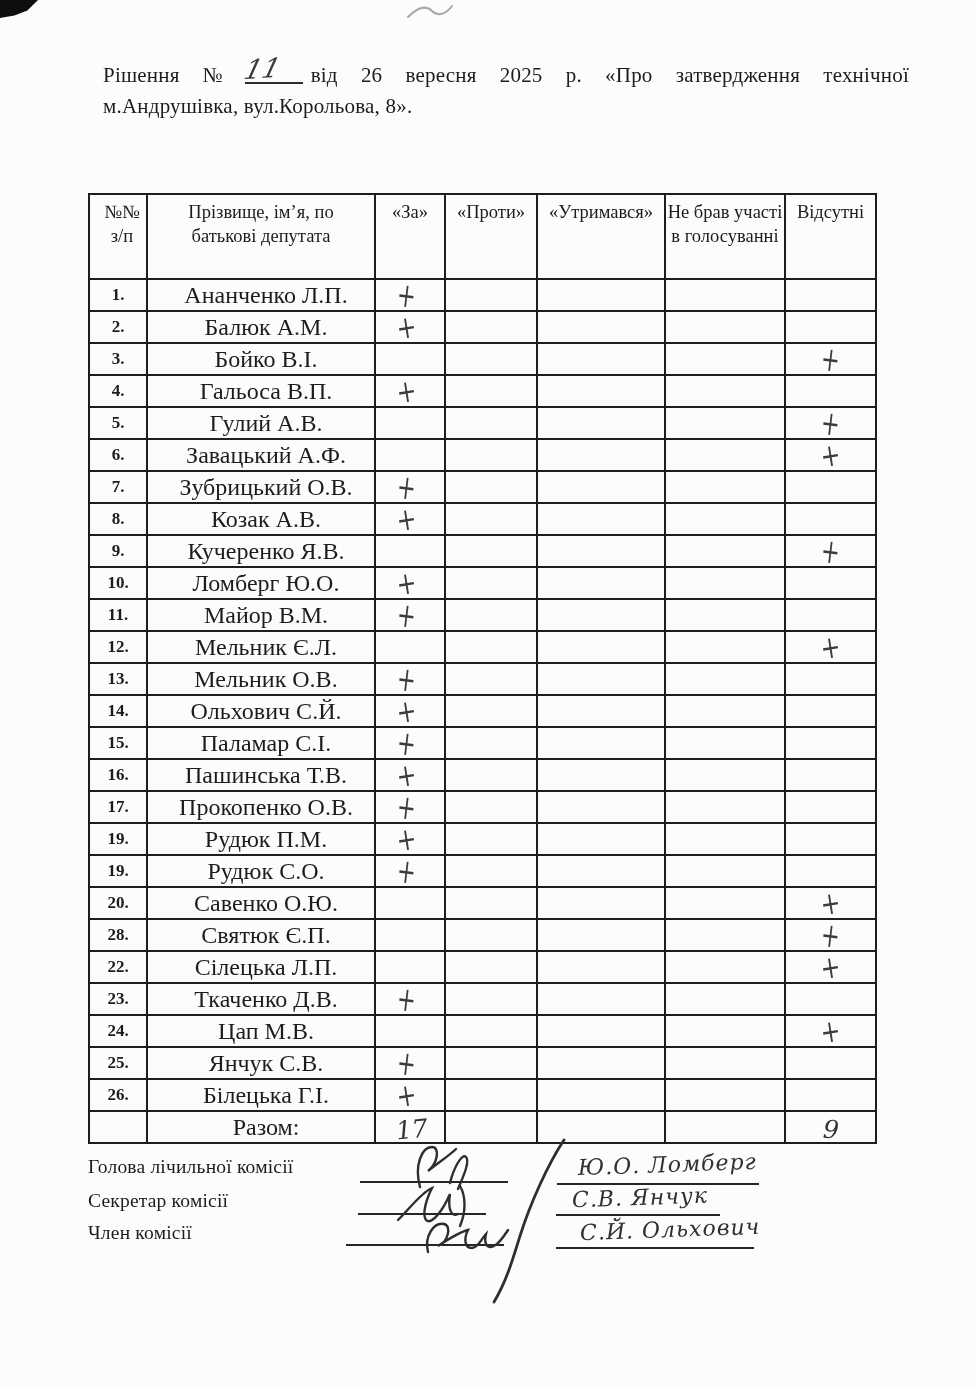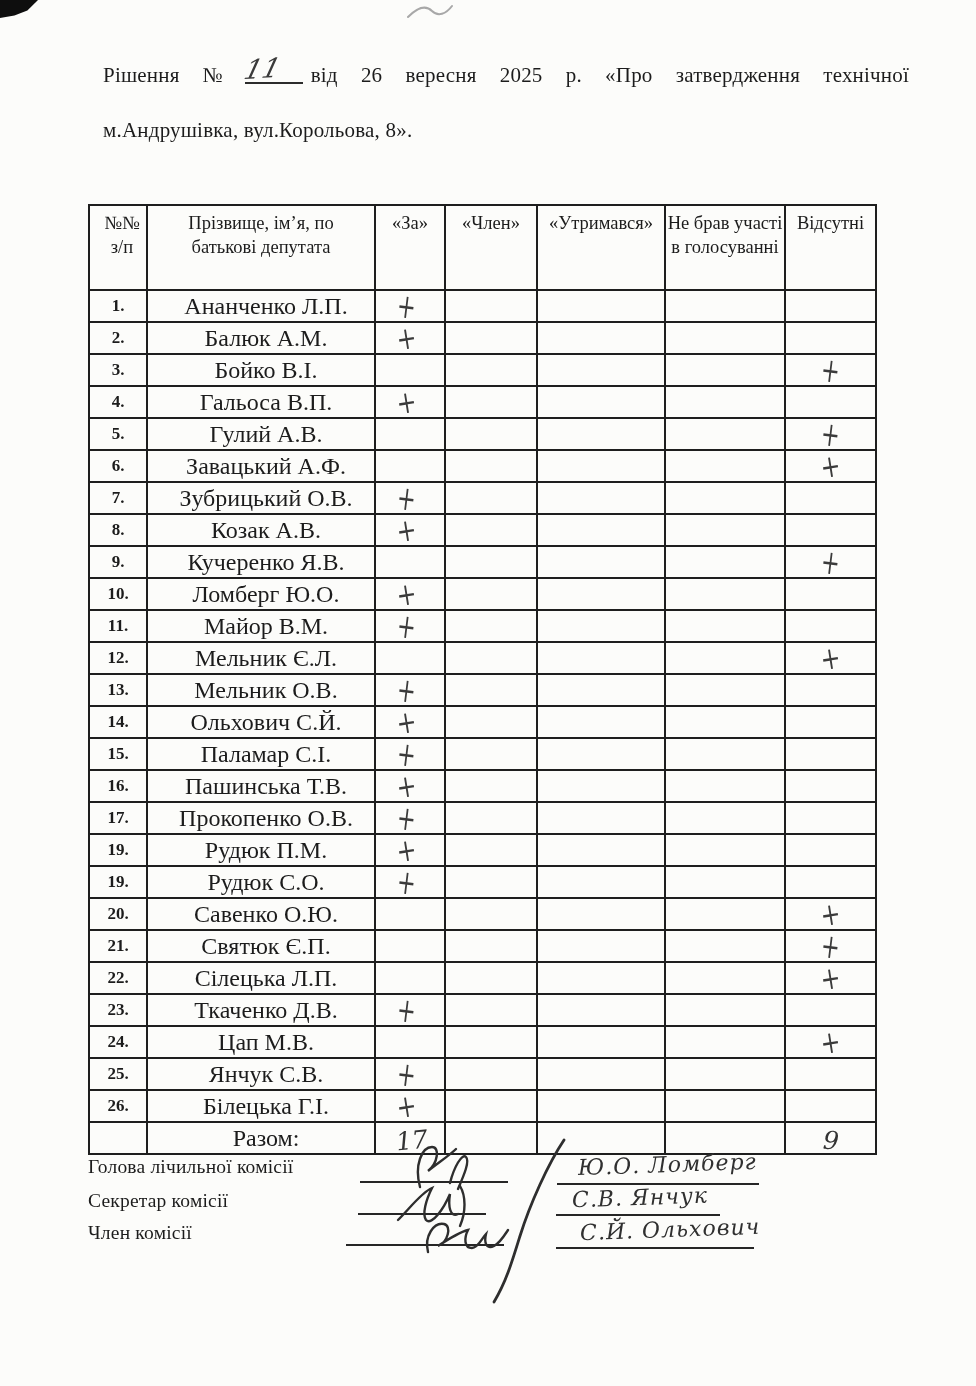--- a/index.html
+++ b/index.html
@@ -14,34 +14,34 @@
     position:absolute;left:0;top:0;width:38px;height:18px;background:#0e0e0e;
     clip-path:polygon(0 0,100% 0,72% 58%,38% 86%,0 100%);
   }
   .top-scribble{position:absolute;left:404px;top:2px;}
   
   .title-block{
     position:absolute;left:103px;top:58px;width:806px;
     font-size:21px;line-height:30.5px;letter-spacing:.2px;
   }
   .title-line-just{text-align:justify;text-align-last:justify;}
-  .title-line{text-align:left;margin-top:24px;}
+  .title-line{text-align:left;}
   .number-underline{
     display:inline-block;width:58px;border-bottom:2px solid #2c2c2c;
     text-align:center;vertical-align:baseline;margin:0 8px 0 4px;height:24px;
   }
   .hand-number-title{
     display:inline-block;font-family:"DejaVu Serif",serif;font-style:italic;
     font-size:27px;color:#3a3a3a;transform:skewX(-18deg) rotate(-4deg);
     position:relative;top:-4px;
   }
   
   .vote-table{
     position:absolute;left:88px;top:193px;border-collapse:collapse;
-    table-layout:fixed;background:transparent;margin-top:11px;
+    table-layout:fixed;background:transparent;
   }
   .vote-table td,.vote-table th{
     border:2px solid #1e1e1e;padding:0;vertical-align:middle;overflow:hidden;
   }
   .vote-table thead th{
     height:78px;vertical-align:top;padding-top:5px;
     font-weight:normal;font-size:18.5px;line-height:24px;text-align:center;
   }
   th.col-num{text-align:left;padding-left:8px;}
   th.col-name{text-align:center;padding:5px 18px 0 18px;}
@@ -96,21 +96,21 @@
     <col style="width:92px">
       <col style="width:128px">
       <col style="width:120px">
     <col style="width:91px">
   </colgroup>
   <thead>
     <tr>
       <th class="col-num">№№ з/п</th>
       <th class="col-name">Прізвище, ім’я, по батькові депутата</th>
       <th>«За»</th>
-      <th>«Член»</th>
+      <th>«Проти»</th>
       <th>«Утримався»</th>
       <th>Не брав участі в голосуванні</th>
       <th>Відсутні</th>
     </tr>
   </thead>
   <tbody>
       <tr>
         <td class="col-num">1.</td>
         <td class="col-name">Ананченко Л.П.</td>
         <td class="col-za"><span class="mark tilt-a">+</span></td>
@@ -284,21 +284,21 @@
       <tr>
         <td class="col-num">20.</td>
         <td class="col-name">Савенко О.Ю.</td>
         <td class="col-za"></td>
         <td class="col-proty"></td>
         <td class="col-utrymavsia"></td>
         <td class="col-ne_brav"></td>
         <td class="col-vidsutni"><span class="mark tilt-b">+</span></td>
       </tr>
       <tr>
-        <td class="col-num">21.</td>
+        <td class="col-num">28.</td>
         <td class="col-name">Святюк Є.П.</td>
         <td class="col-za"></td>
         <td class="col-proty"></td>
         <td class="col-utrymavsia"></td>
         <td class="col-ne_brav"></td>
         <td class="col-vidsutni"><span class="mark tilt-a">+</span></td>
       </tr>
       <tr>
         <td class="col-num">22.</td>
         <td class="col-name">Сілецька Л.П.</td>

